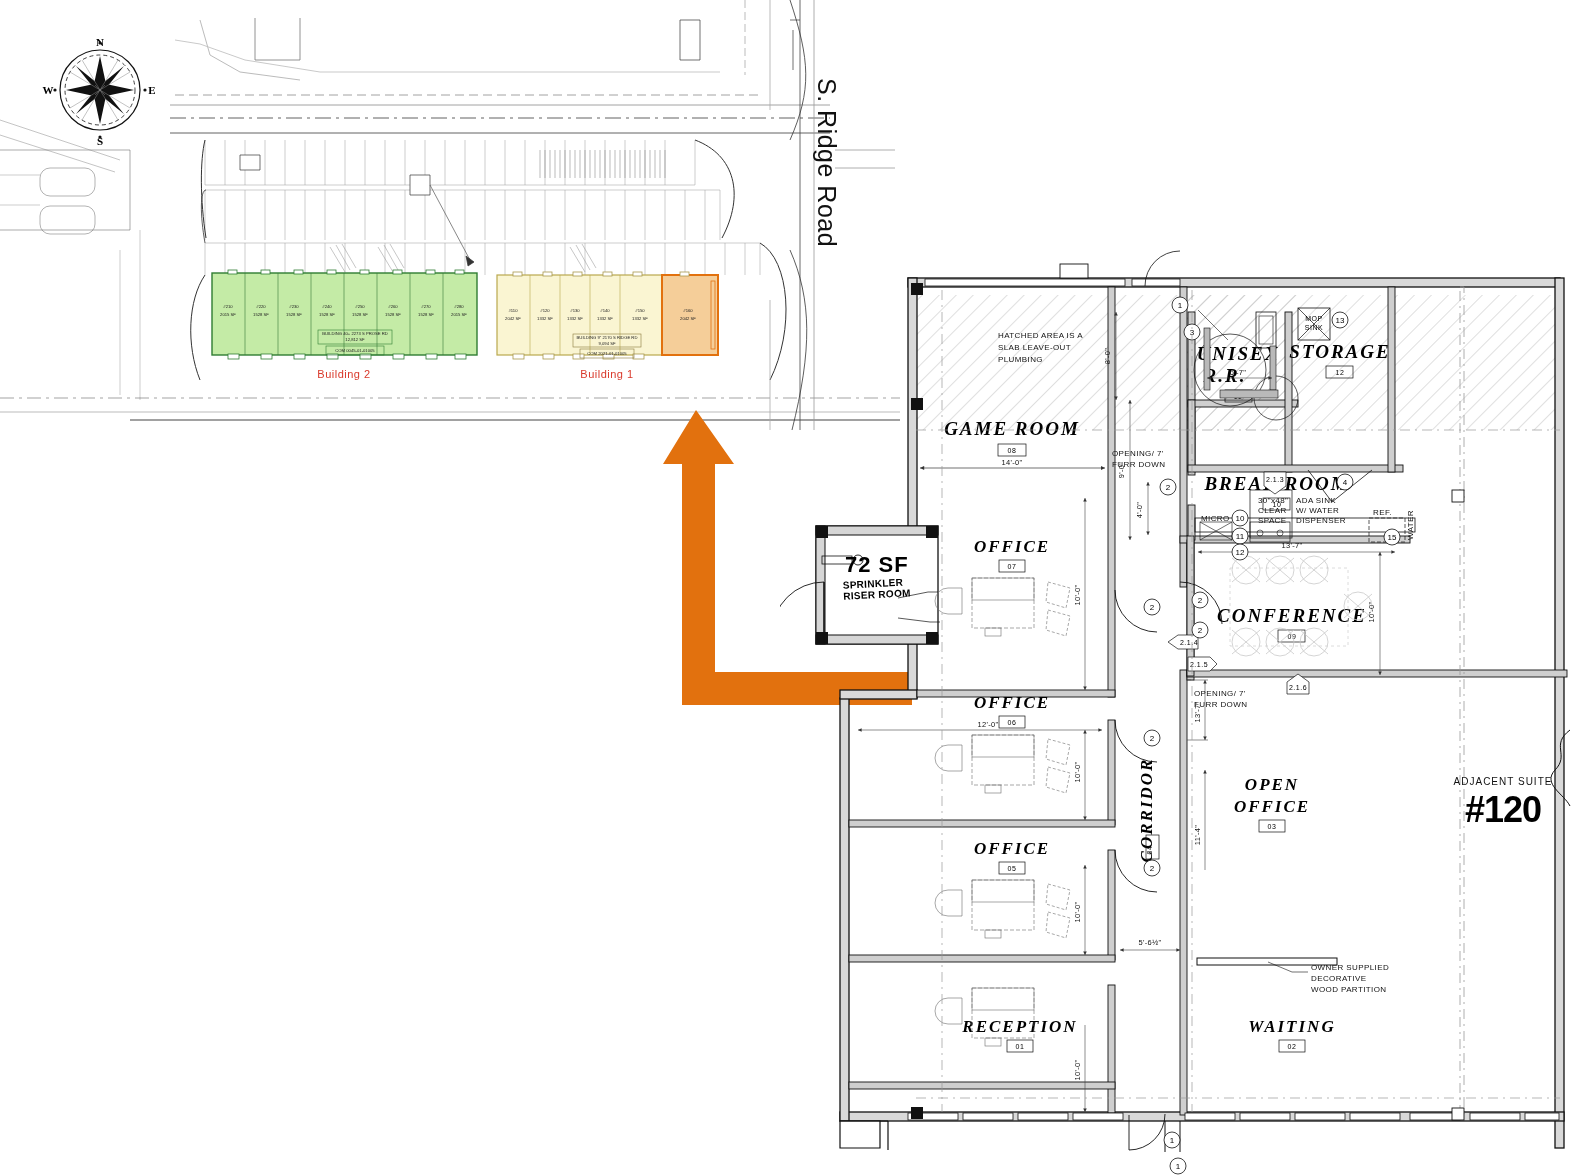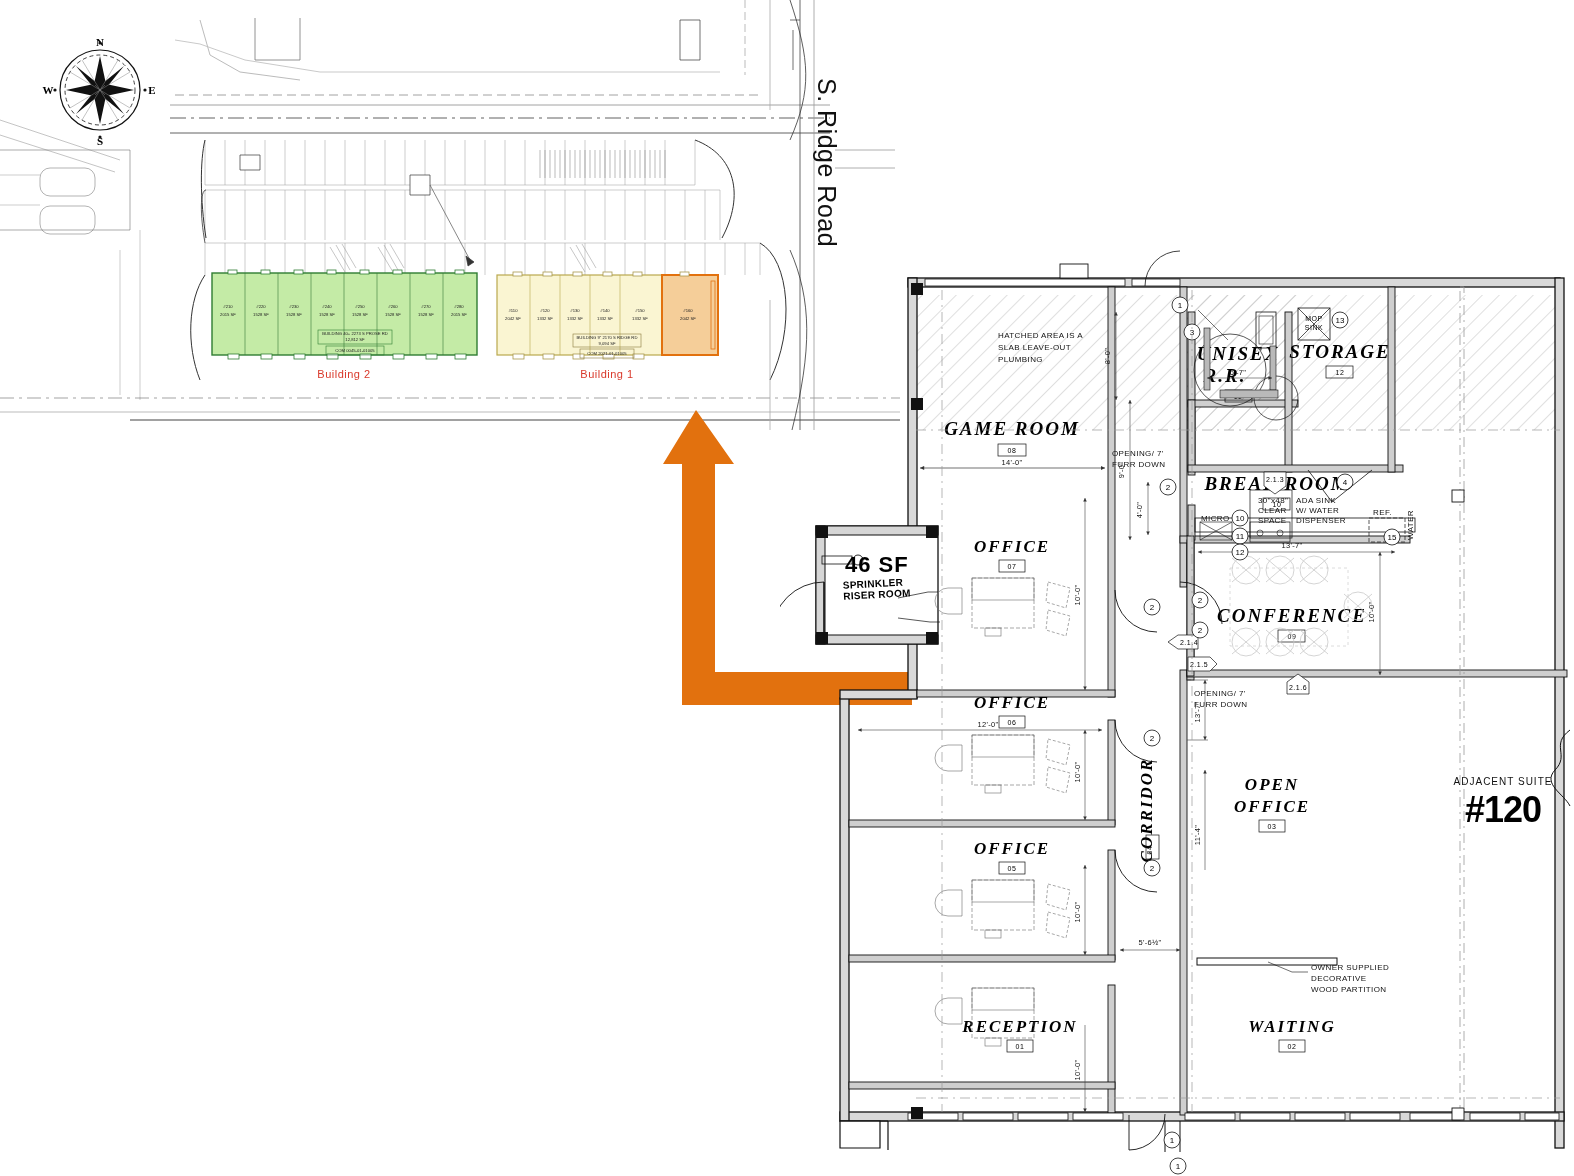--- a/index.html
+++ b/index.html
@@ -905,19 +905,19 @@
       <path d="M136 848 L780 848"></path>
       <path d="M412 40 L412 862"></path>
     </g>
     <rect x="672" y="240" width="12" height="12" fill="#fff" stroke="#111" stroke-width="0.9"></rect>
     <rect x="672" y="858" width="12" height="12" fill="#fff" stroke="#111" stroke-width="0.9"></rect>
     <rect x="131" y="857" width="12" height="12" fill="#111"></rect>
     <rect x="131" y="148" width="12" height="12" fill="#111"></rect>
     <rect x="131" y="33" width="12" height="12" fill="#111"></rect>
   </svg>
 
-  <div class="sf-label">46 SF</div>
+  <div class="sf-label">72 SF</div>
   <div class="sf-sub">
     <div>SPRINKLER</div>
     <div>RISER ROOM</div>
   </div>
 
 </div>
 
 </body></html>

